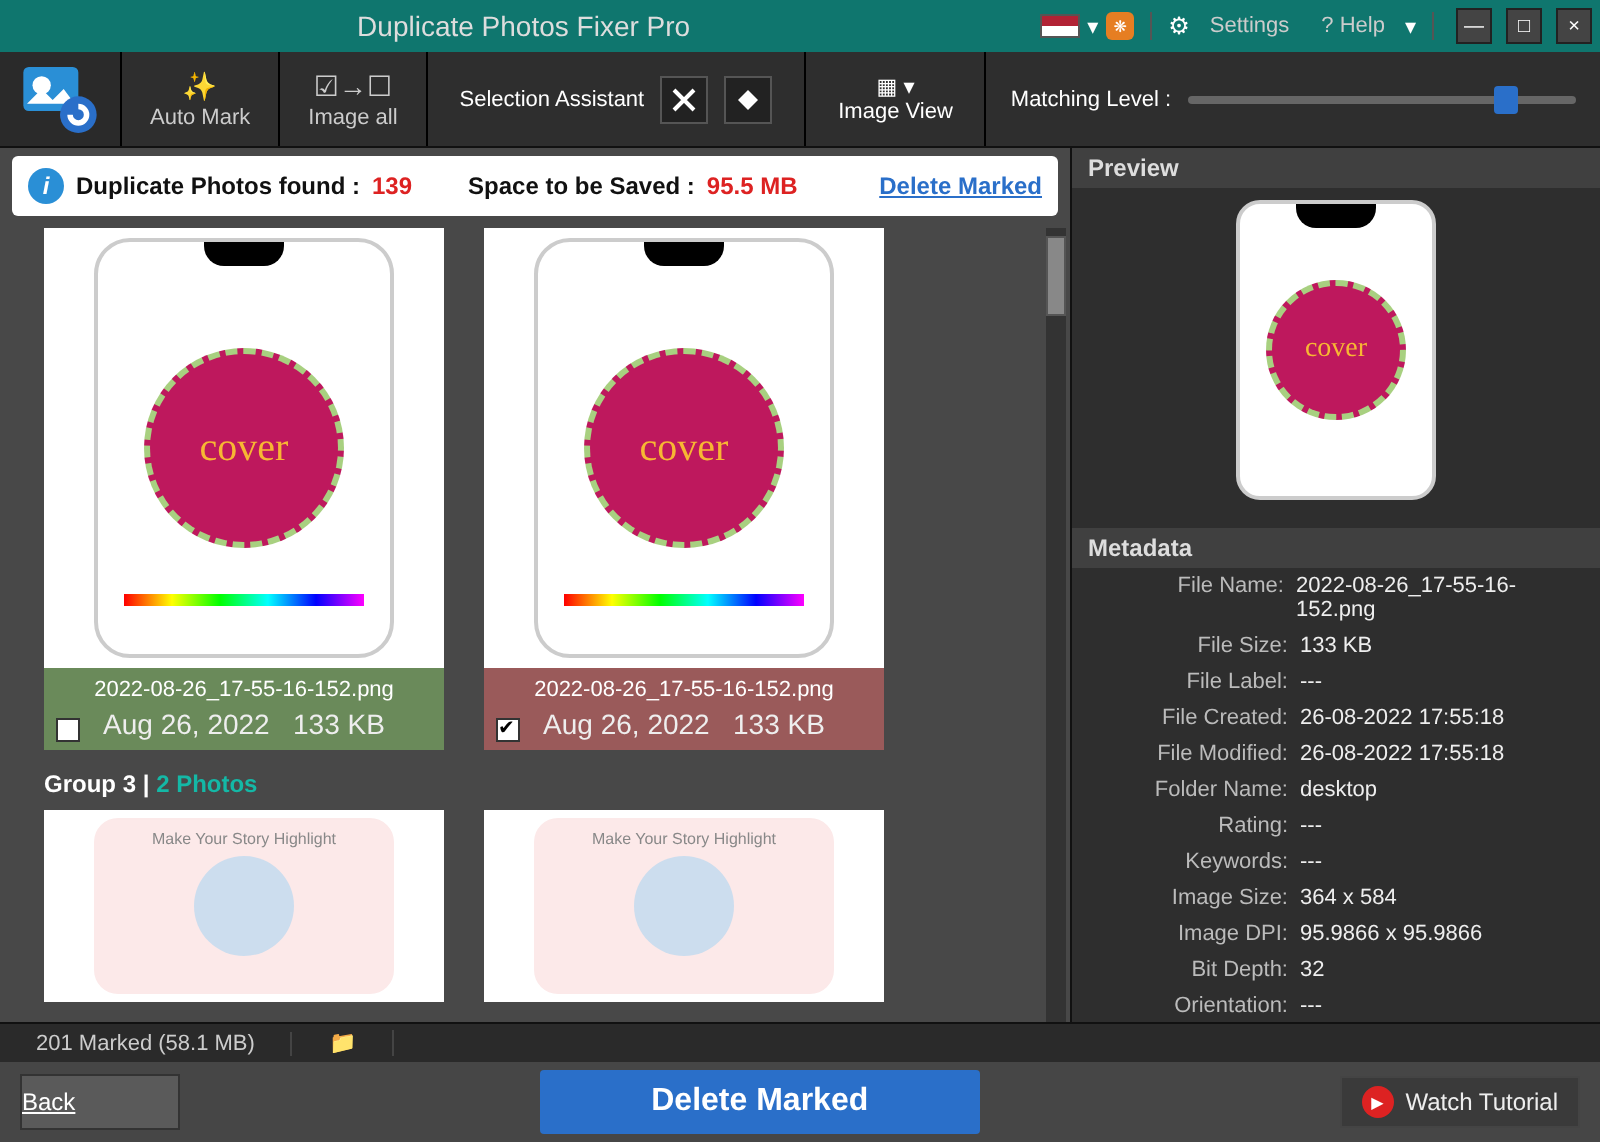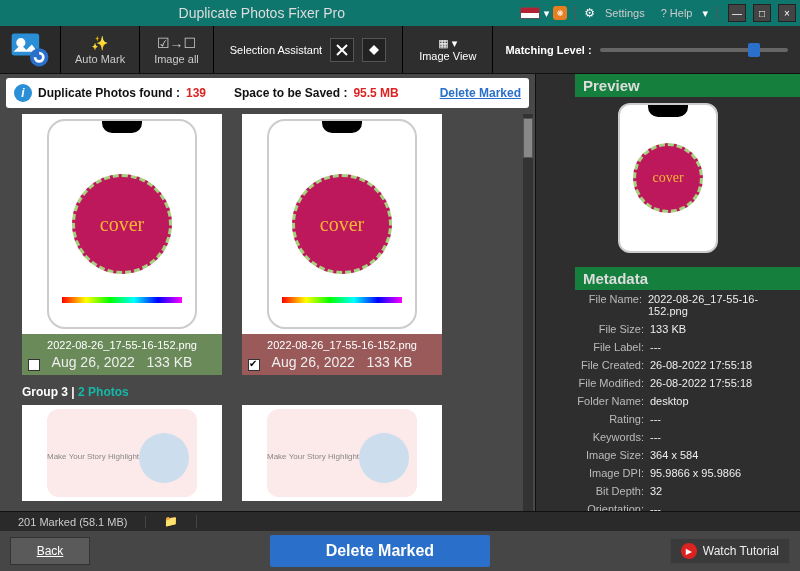--- a/index.html
+++ b/index.html
@@ -43,34 +43,34 @@
 .meta.g{background:#6a8a5a;}
 .meta.r{background:#9a5a5a;}
 .meta .fn{display:block;margin-bottom:3px;}
 .meta .sub{font-size:14px;color:#eee;}
 .meta-row{display:flex;align-items:center;justify-content:center;gap:18px;position:relative;}
 .checkbox{width:12px;height:12px;background:#fff;border:1px solid #333;display:inline-block;position:absolute;left:6px;bottom:4px;}
 .checkbox.checked::after{content:"✔";position:absolute;left:0;top:-2px;font-size:10px;color:#000;}
 .grouphdr{margin:10px 0 6px 14px;font-weight:bold;font-size:12px;}
 .grouphdr .orange{color:#14b8a6;}
 .cards2 .thumb{height:96px;}
-.story{width:150px;height:88px;background:#fce9e9;border-radius:12px;display:flex;flex-direction:row;align-items:center;padding-top:6px;font-size:8px;color:#888;}
+.story{width:150px;height:88px;background:#fce9e9;border-radius:12px;display:flex;flex-direction:column;align-items:center;padding-top:6px;font-size:8px;color:#888;}
 .right{flex:1;display:flex;flex-direction:column;background:#2e2e2e;border-left:1px solid #111;}
-.panelhdr{background:#15803d;padding:3px 8px;font-weight:bold;font-size:15px;color:#ddd;margin-left:39px;}
+.panelhdr{background:#404040;padding:3px 8px;font-weight:bold;font-size:12px;color:#ddd;}
 .previewbox{flex:0 0 170px;display:flex;align-items:flex-start;justify-content:center;padding:6px;}
 .previewbox .phone{width:100px;height:150px;border-radius:12px;}
 .previewbox .wreath{width:70px;height:70px;font-size:14px;}
 .metatable{flex:1;overflow:auto;font-size:11px;padding-left:23px;}
 .mrow{display:flex;padding:3px 6px;}
 .mlabel{width:85px;text-align:right;color:#bbb;padding-right:6px;}
 .mval{color:#eee;}
 .statusbar{height:20px;background:#2a2a2a;display:flex;align-items:center;font-size:11px;color:#ccc;border-top:1px solid #111;}
 .statusbar>div{padding:0 18px;border-right:1px solid #444;display:flex;align-items:center;gap:4px;}
 .footer{height:40px;background:#464646;display:flex;align-items:center;padding:0 10px;}
-.back{width:80px;height:28px;background:#5a5a5a;border:1px solid #333;display:flex;align-items:center;justify-content:center;cursor:pointer;font-size:12px;text-decoration:underline;}
+.back{width:80px;height:28px;background:#5a5a5a;border:1px solid #333;display:flex;align-items:center;justify-content:flex-start;cursor:pointer;font-size:12px;text-decoration:underline;}
 .bigdel{width:220px;height:32px;background:#2a6fc9;color:#fff;font-weight:bold;font-size:16px;display:flex;align-items:center;justify-content:center;cursor:pointer;margin:0 auto;border-radius:2px;}
 .watch{display:flex;align-items:center;gap:6px;cursor:pointer;font-size:12px;color:#eee;padding:4px 10px;border:1px solid #444;background:#3a3a3a;}
 .playico{width:16px;height:16px;border-radius:8px;background:#d22;display:flex;align-items:center;justify-content:center;color:#fff;font-size:8px;}
 .badge{width:14px;height:14px;background:#e67e22;color:#fff;border-radius:3px;font-size:8px;display:flex;align-items:center;justify-content:center;}
 .gear{font-size:12px;}
 </style>
 </head>
 <body>
 
 <div class="titlebar">
@@ -125,21 +125,21 @@
         </svg>
       </div>
   </div>
   <div class="vsep"></div>
   <div class="imgview">
     <span class="i">▦ ▾</span>
     <span>Image View</span>
   </div>
   <div class="vsep"></div>
   <div class="matchlevel">
-    <span style="font-weight:bold">Matching Level :</span>
+    <span style="font-weight:normal">Matching Level :</span>
     <div class="slider-track">
       <div class="slider-thumb"></div>
     </div>
   </div>
 </div>
 
 <div class="main">
   <div class="left">
     <div class="statsbar">
       <span class="info">i</span>

